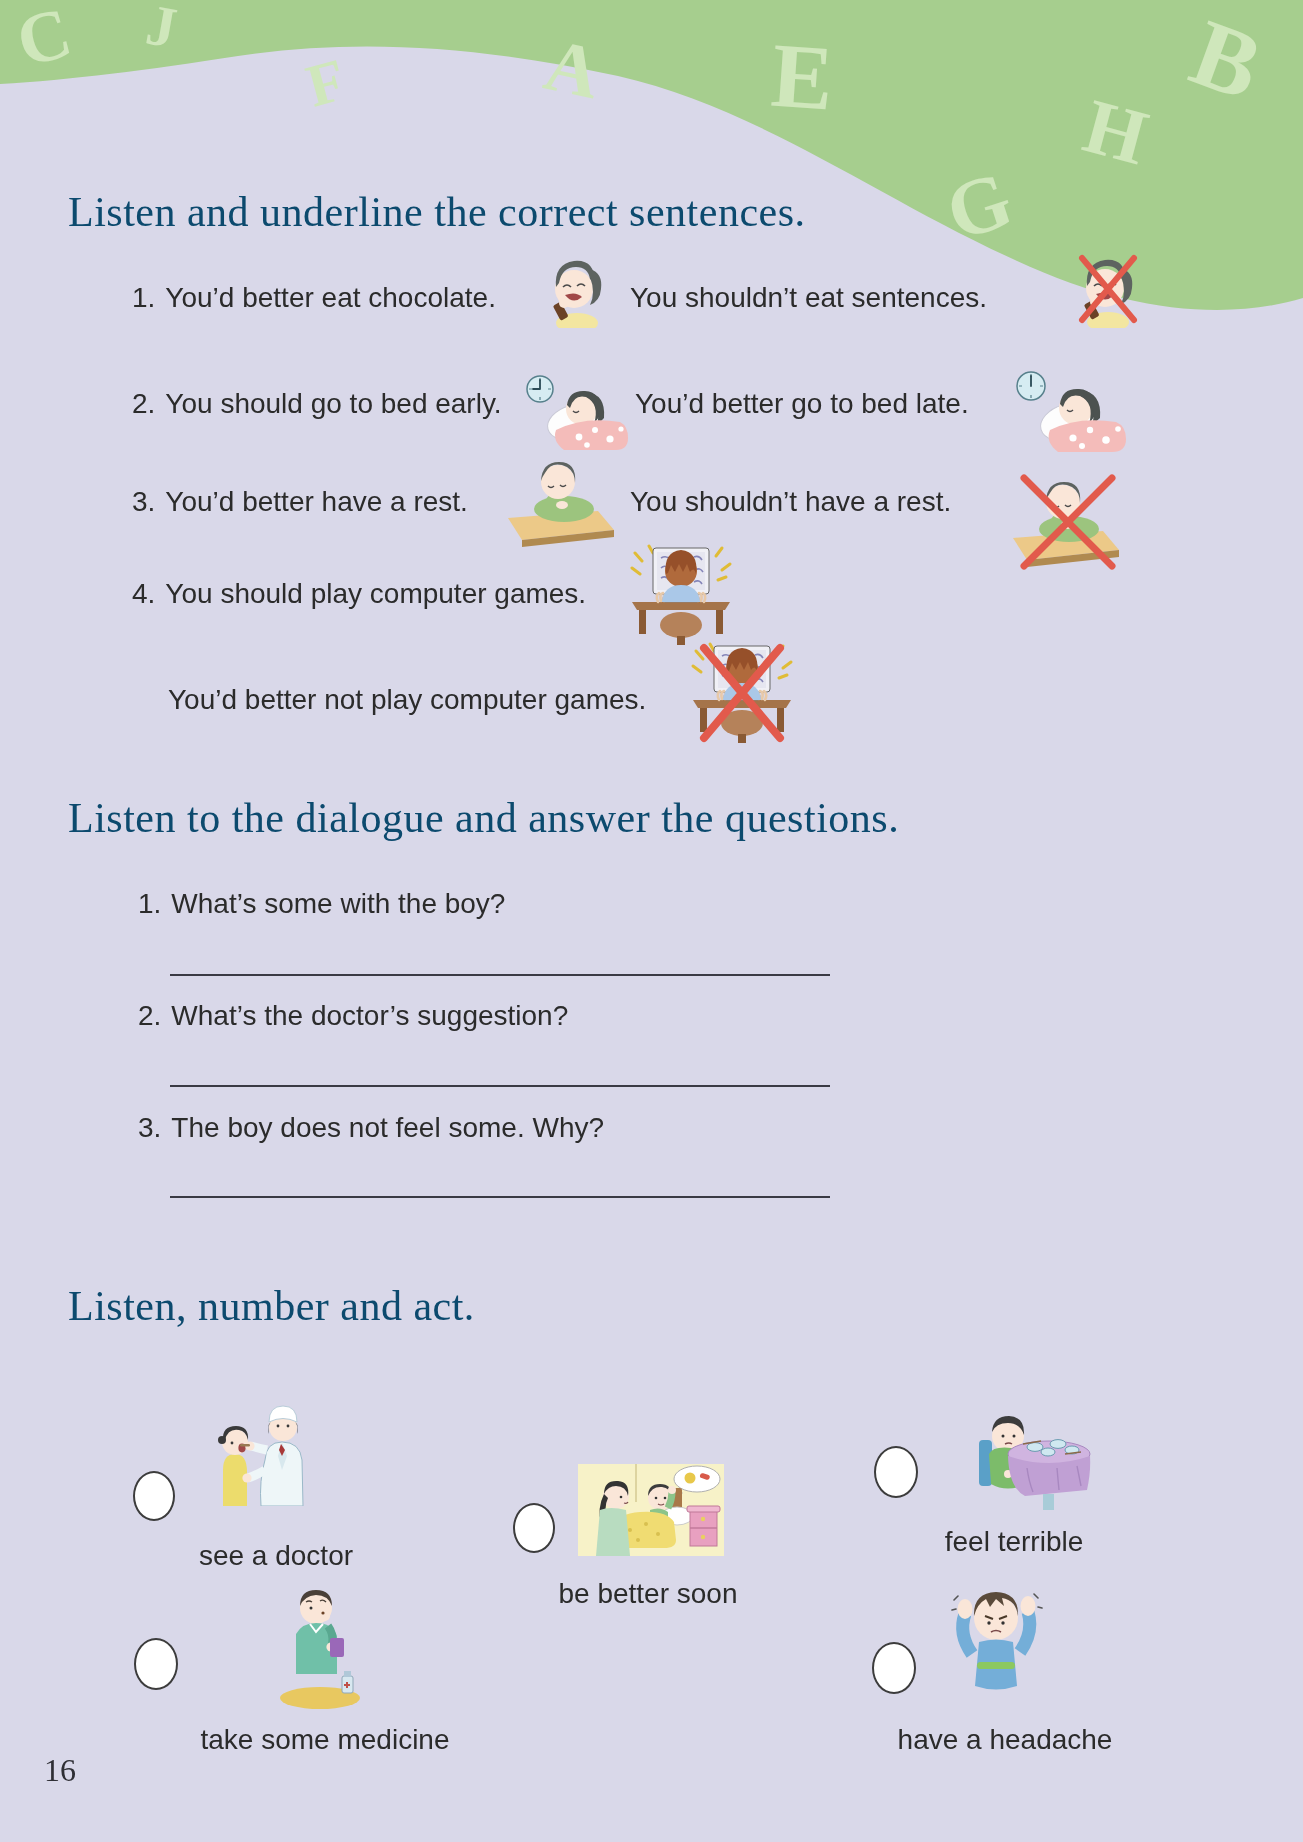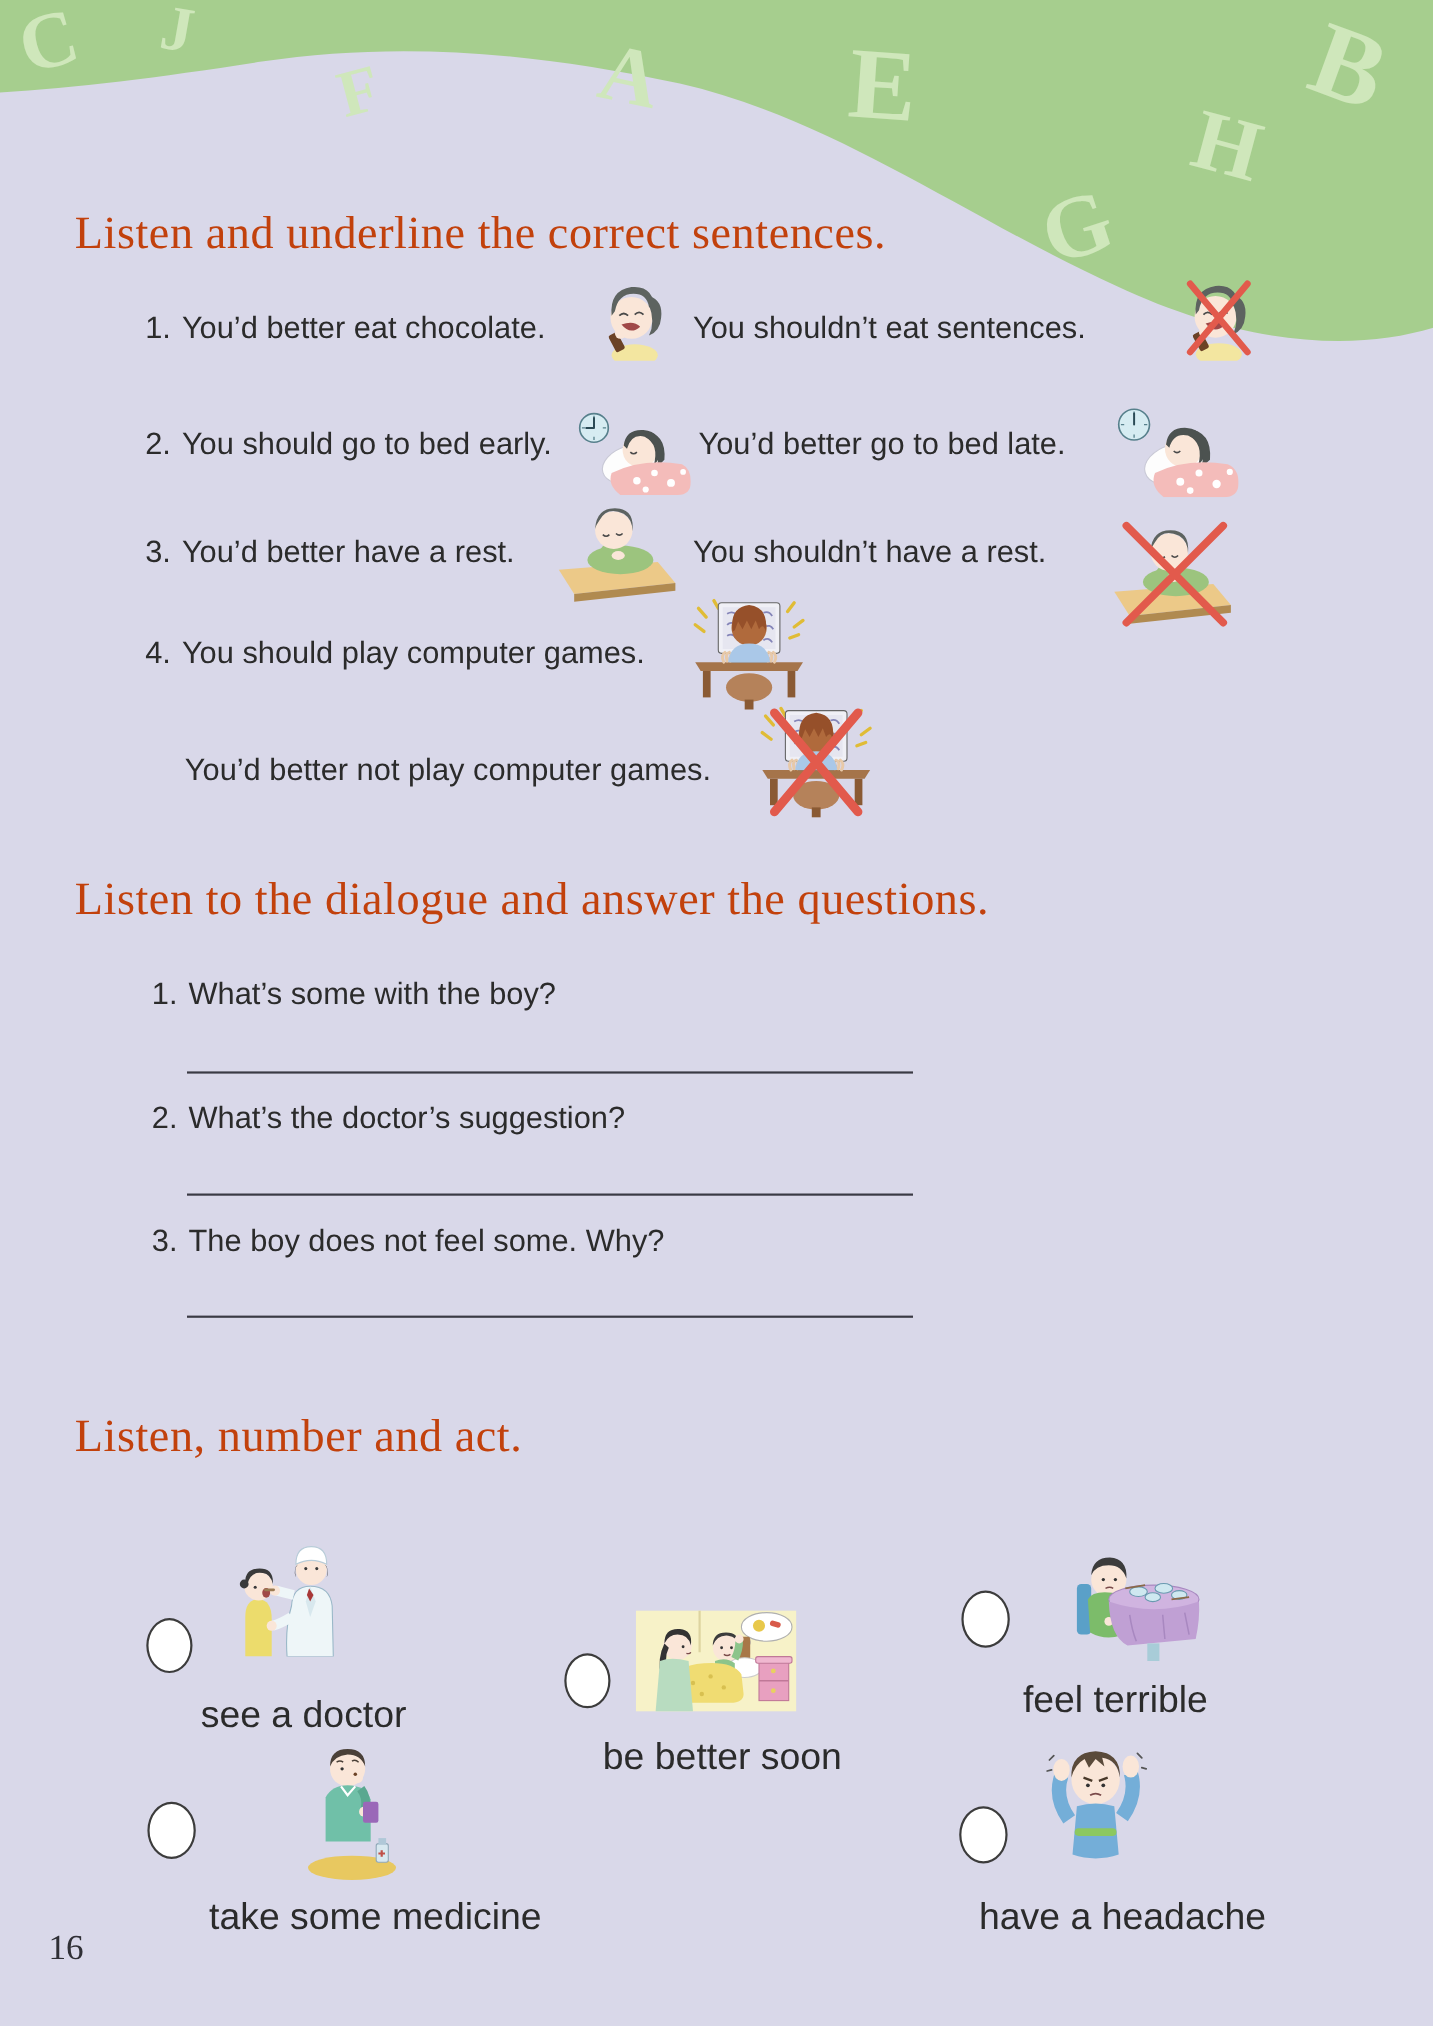--- a/index.html
+++ b/index.html
@@ -14,21 +14,21 @@
   .band{position:absolute;top:0;left:0;}
   .band text{
     font-family:"Liberation Serif", serif;
     font-weight:bold;
     fill:#cfe7bb;
   }
   .heading{
     position:absolute;
     font-family:"Liberation Serif", serif;
     font-size:42px;
-    color:#c2410c;
+    color:#0c4a6e;
     white-space:nowrap;
     letter-spacing:0.5px;
   }
   .sent{
     position:absolute;
     font-size:28px;
     white-space:nowrap;
   }
   .sent .num{margin-right:10px;}
   .illus{position:absolute;}
@@ -38,21 +38,21 @@
     border-top:2px solid #3a3a44;
   }
   .slot{
     position:absolute;
     background:#ffffff;
     border:2px solid #3c3c3c;
     border-radius:50%;
   }
   .cardlabel{
     position:absolute;
-    font-size:34px;
+    font-size:28px;
     text-align:center;
     white-space:nowrap;
   }
   .pagenum{
     position:absolute;
     left:44px;top:1752px;
     font-family:"Liberation Serif", serif;
     font-weight:normal;
     font-size:32px;
     color:#2f2f35;

